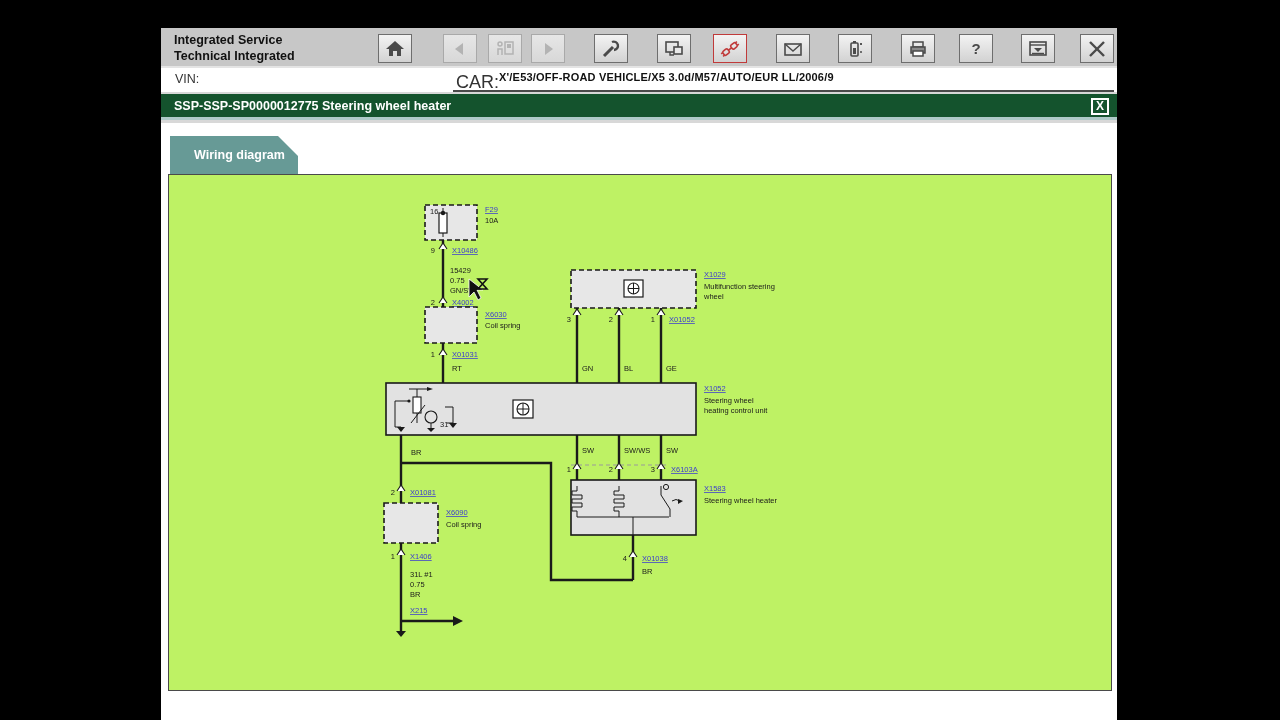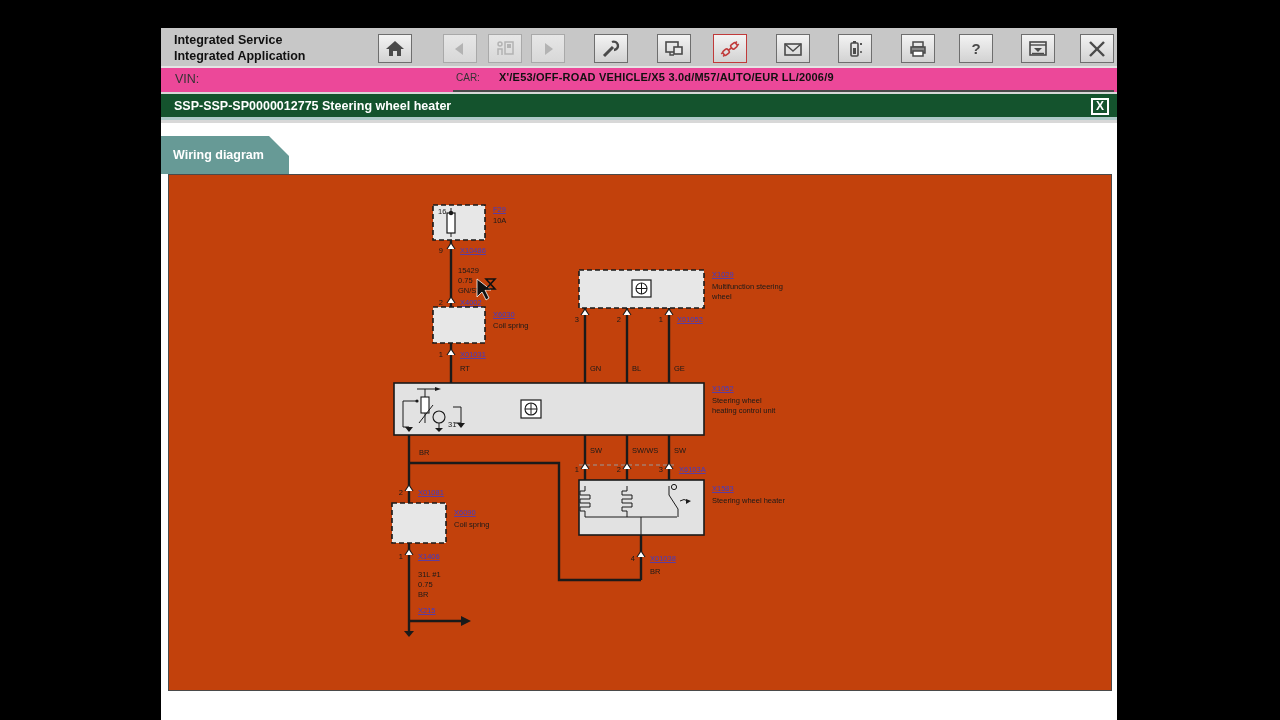--- a/index.html
+++ b/index.html
@@ -9,57 +9,57 @@
 
   
   .toolbar { position:absolute; left:0; top:0; width:100%; height:40px; background:#c7c7c7; border-bottom:2px solid #e4e4e4; }
   .app-title { position:absolute; left:13px; top:4px; font-size:12.5px; font-weight:bold; color:#111; line-height:1.3; }
   .tb-btn { position:absolute; top:6px; width:34px; height:29px; border:1px solid #6e6e6e; background:linear-gradient(#f3f3f3,#d2d2d2); display:flex; align-items:center; justify-content:center; }
   .tb-btn.disabled { border-color:#a9a9a9; background:linear-gradient(#e6e6e6,#d8d8d8); }
   .tb-btn.red { border-color:#c03a3a; }
   .tb-btn svg { display:block; }
 
   
-  .vin-row { position:absolute; left:0; top:40px; width:100%; height:24px; background:#ec4899; }
+  .vin-row { position:absolute; left:0; top:40px; width:100%; height:24px; background:#ffffff; }
   .vin-label { position:absolute; left:14px; top:4px; font-size:12.5px; color:#333; }
-  .car-label { position:absolute; left:295px; top:4px; font-size:10px; color:#333; }
+  .car-label { position:absolute; left:295px; top:4px; font-size:18px; color:#333; }
   .car-value { position:absolute; left:338px; top:3px; font-size:11px; font-weight:bold; color:#111; letter-spacing:.2px; }
   .car-underline { position:absolute; left:292px; right:3px; bottom:0; height:2px; background:#4a4a4a; }
 
   
   .doc-header { position:absolute; left:0; top:66px; width:100%; height:26px; background:#14532d; border-bottom:3px solid #aecac8; }
   .doc-title { position:absolute; left:13px; top:5px; font-size:12.5px; font-weight:bold; color:#fff; }
   .doc-close { position:absolute; right:8px; top:4px; width:18px; height:17px; border:2px solid #fff; color:#fff; font-size:12px; font-weight:bold; line-height:13px; text-align:center; cursor:pointer; }
 
   .content { position:absolute; left:0; top:95px; width:100%; height:613px; background:#ffffff; }
 
   
-  .tab { position:absolute; left:0; top:13px; width:128px; height:38px; background:#679a96; color:#fff; font-size:12.5px; font-weight:bold; display:flex; align-items:center; padding-left:12px; clip-path:polygon(0 0, calc(100% - 20px) 0, 100% 20px, 100% 100%, 0 100%);text-align:right; }
-
-  
-  .diagram-frame { position:absolute; left:7px; top:51px; width:944px; height:517px; border:1px solid #4a4a4a; background:#c2410c;padding-left:8px; }
+  .tab { position:absolute; left:9px; top:13px; width:128px; height:38px; background:#679a96; color:#fff; font-size:12.5px; font-weight:bold; display:flex; align-items:center; padding-left:24px; clip-path:polygon(0 0, calc(100% - 20px) 0, 100% 20px, 100% 100%, 0 100%);text-align:right; }
+
+  
+  .diagram-frame { position:absolute; left:7px; top:51px; width:944px; height:517px; border:1px solid #4a4a4a; background:#bef264; }
   .diagram-frame svg { display:block; }
   text { font-family:"Liberation Sans", sans-serif; font-size:7.5px; fill:#1a1a1a; }
   text.lnk { fill:#3b3bd0; text-decoration:underline; cursor:pointer; }
   .comp-dash { fill:#e7e7e7; stroke:#1a1a1a; stroke-width:1.6; stroke-dasharray:5 3; }
   .comp-solid { fill:#e2e2e2; stroke:#1a1a1a; stroke-width:1.6; }
   .wire { stroke:#1a1a1a; stroke-width:2.4; fill:none; }
   .thin { stroke:#1a1a1a; stroke-width:1; fill:none; }
   .chev { stroke:#1a1a1a; stroke-width:1.1; fill:#fff; }
 </style>
 </head>
 <body>
 
 <div class="stage">
 <div class="app">
 
   <div class="toolbar">
     <div class="app-title">
       <div>Integrated Service</div>
-      <div>Integrated Application</div>
+      <div>Technical Integrated</div>
     </div>
 
     <div class="tb-btn" style="left:217px">
       <svg width="22" height="20">
             <path d="M11 2 L20 10 H17 V17 H13 V12 H9 V17 H5 V10 H2 Z" fill="#4a4a4a"></path>
           </svg>
     </div>
     <div class="tb-btn disabled" style="left:282px">
       <svg width="22" height="20">
             <polygon points="14,4 6,10 14,16" fill="#b3b3b3"></polygon>

